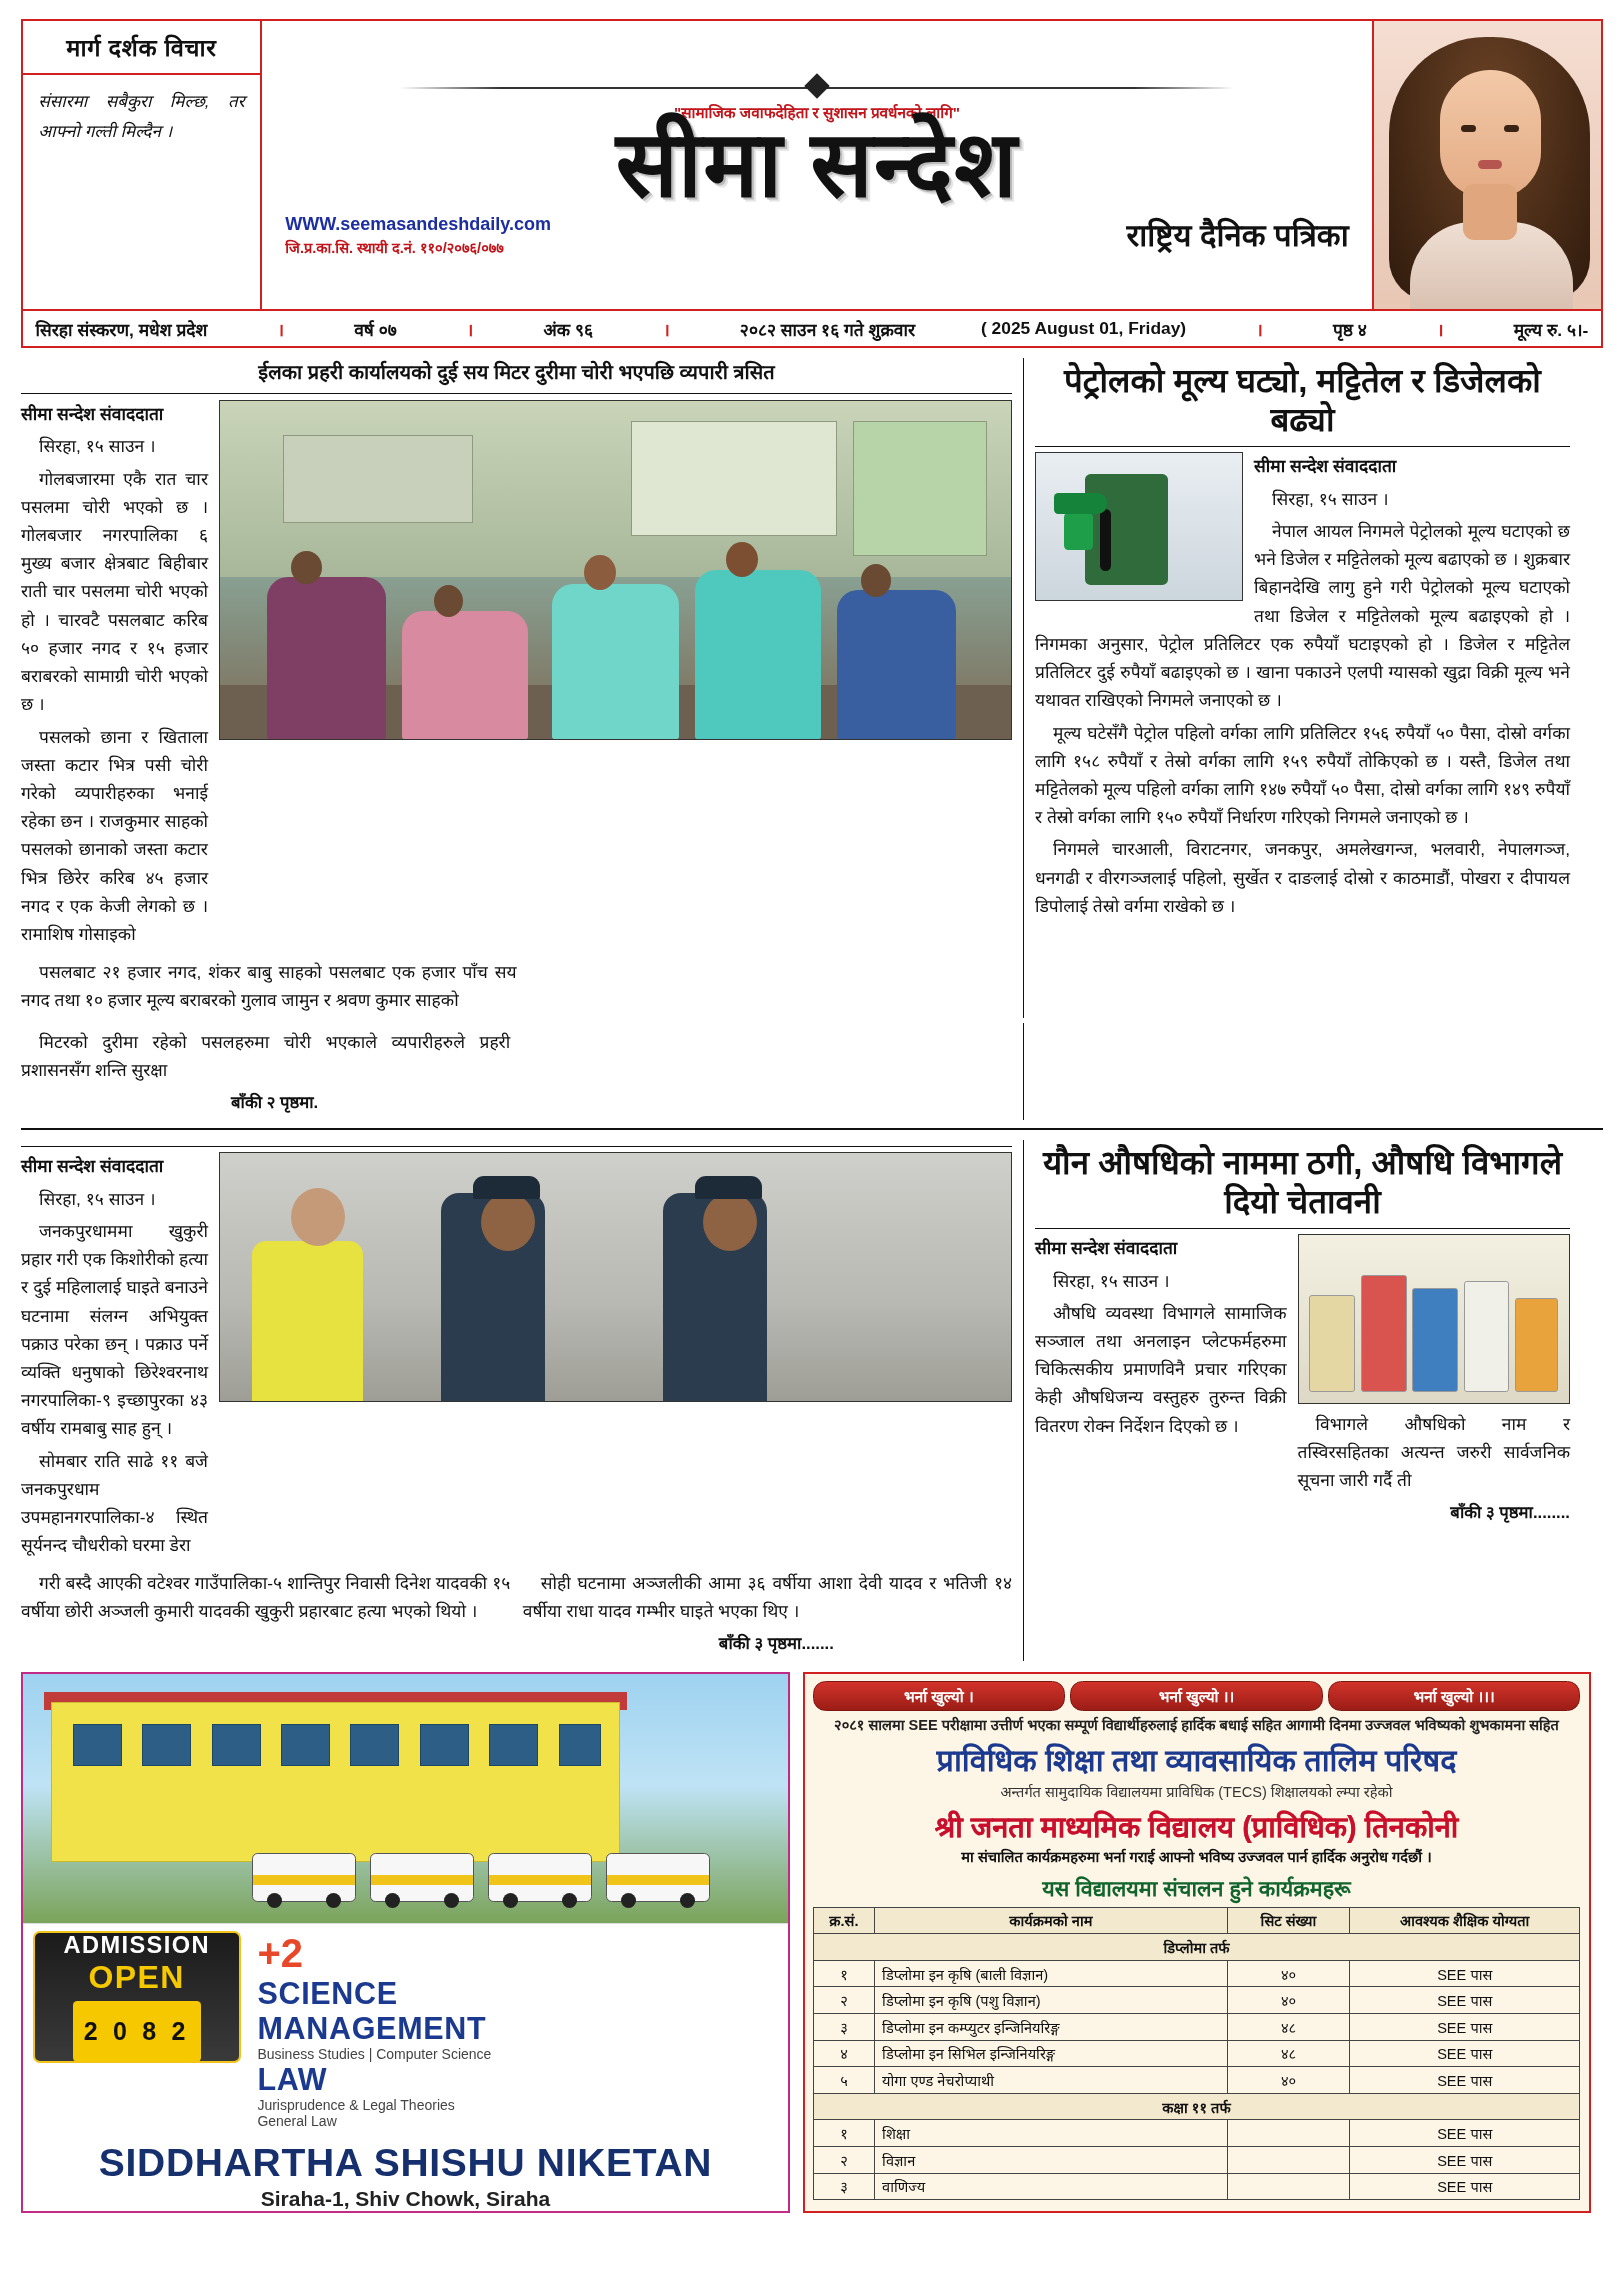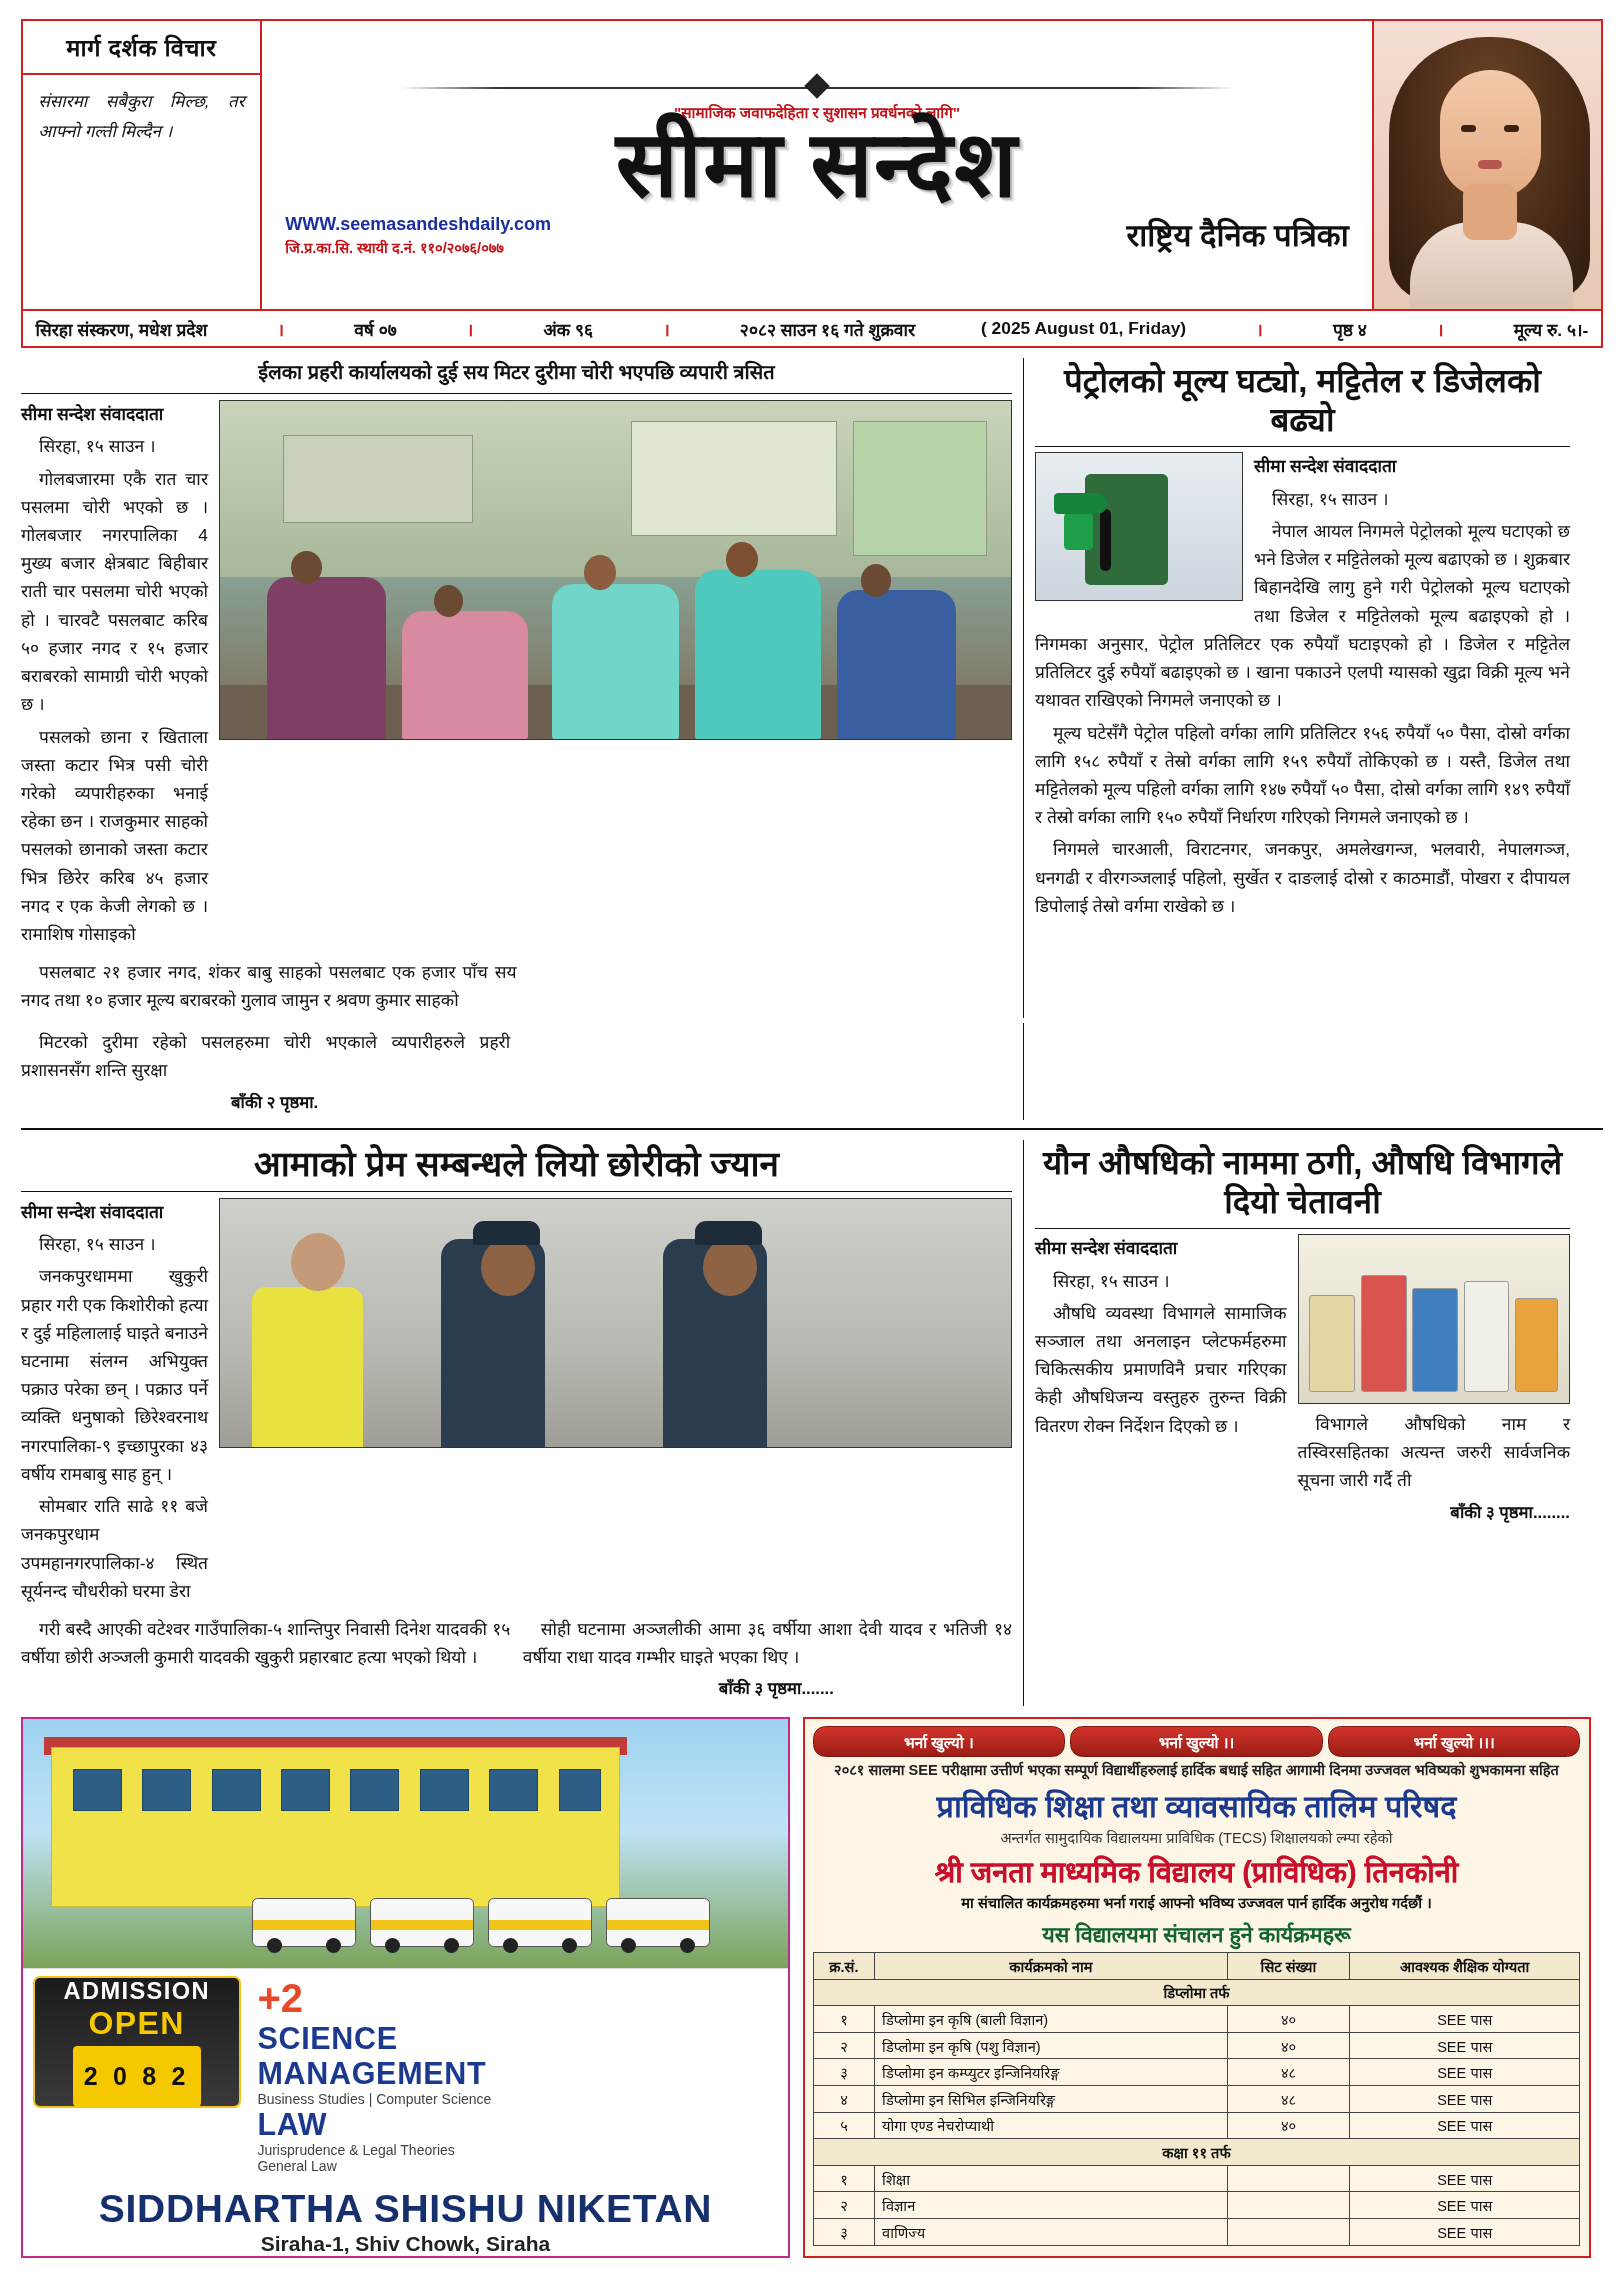--- a/index.html
+++ b/index.html
@@ -383,21 +383,21 @@
     <div class="top-row">
 
       <div class="col-left">
         <div class="subhead">ईलका प्रहरी कार्यालयको दुई सय मिटर दुरीमा चोरी भएपछि व्यपारी त्रसित</div>
         <div class="rule-thin"></div>
 
         <div class="lead-flex">
           <div class="lead-textcol news-text">
             <p class="reporter">सीमा सन्देश संवाददाता</p>
             <p>सिरहा, १५ साउन ।</p>
-            <p>गोलबजारमा एकै रात चार पसलमा चोरी भएको छ । गोलबजार नगरपालिका 4 मुख्य बजार क्षेत्रबाट बिहीबार राती चार पसलमा चोरी भएको हो । चारवटै पसलबाट करिब ५० हजार नगद र १५ हजार बराबरको सामाग्री चोरी भएको छ ।</p>
+            <p>गोलबजारमा एकै रात चार पसलमा चोरी भएको छ । गोलबजार नगरपालिका ६ मुख्य बजार क्षेत्रबाट बिहीबार राती चार पसलमा चोरी भएको हो । चारवटै पसलबाट करिब ५० हजार नगद र १५ हजार बराबरको सामाग्री चोरी भएको छ ।</p>
             <p>पसलको छाना र खिताला जस्ता कटार भित्र पसी चोरी गरेको व्यपारीहरुका भनाई रहेका छन । राजकुमार साहको पसलको छानाको जस्ता कटार भित्र छिरेर करिब ४५ हजार नगद र एक केजी लेगको छ । रामाशिष गोसाइको</p>
           </div>
 
           <div class="lead-photo">
             <div class="ph-shop"></div>
             <div class="ph-shelf" style="left:52%; top:6%; width:26%; height:34%;"></div>
             <div class="ph-shelf" style="left:80%; top:6%; width:17%; height:40%; background:#b7d4a8;"></div>
             <div class="ph-shelf" style="left:8%; top:10%; width:24%; height:26%; background:#c8cfbb;"></div>
             <div class="ph-ground"></div>
             <div class="ph-person" style="left:6%; width:15%; height:48%; background:#7f3f64;"></div>
@@ -451,21 +451,20 @@
           <div style="width:50%;"></div>
         </div>
       </div>
       <div class="col-right"></div>
     </div>
 
     <div class="rule-thick"></div>
 
     <div class="mid-row">
       <div class="mid-left">
-        <div class="headline1" style="font-size:35px;">आमाको प्रेम सम्बन्धले लियो छोरीको ज्यान</div>
         <div class="rule-thin"></div>
 
         <div class="lead-flex">
           <div class="lead-textcol news-text">
             <p class="reporter">सीमा सन्देश संवाददाता</p>
             <p>सिरहा, १५ साउन ।</p>
             <p>जनकपुरधाममा खुकुरी प्रहार गरी एक किशोरीको हत्या र दुई महिलालाई घाइते बनाउने घटनामा संलग्न अभियुक्त पक्राउ परेका छन् । पक्राउ पर्ने व्यक्ति धनुषाको छिरेश्वरनाथ नगरपालिका-९ इच्छापुरका ४३ वर्षीय रामबाबु साह हुन् ।</p>
             <p>सोमबार राति साढे ११ बजे जनकपुरधाम उपमहानगरपालिका-४ स्थित सूर्यनन्द चौधरीको घरमा डेरा</p>
           </div>
 

